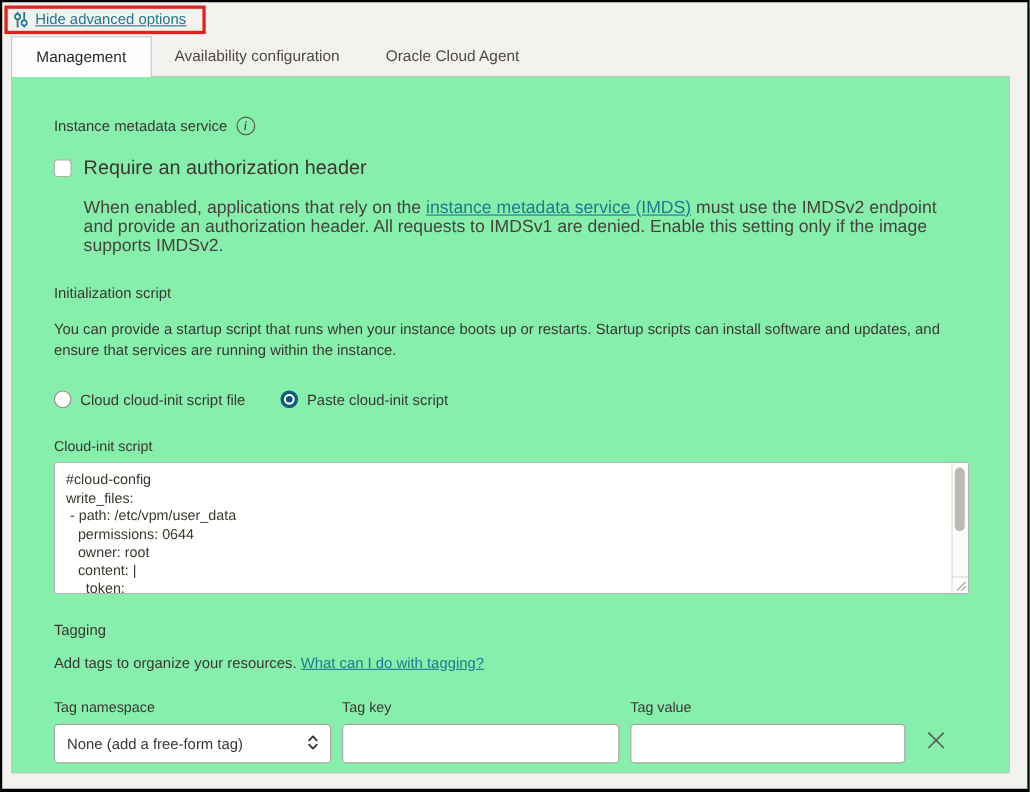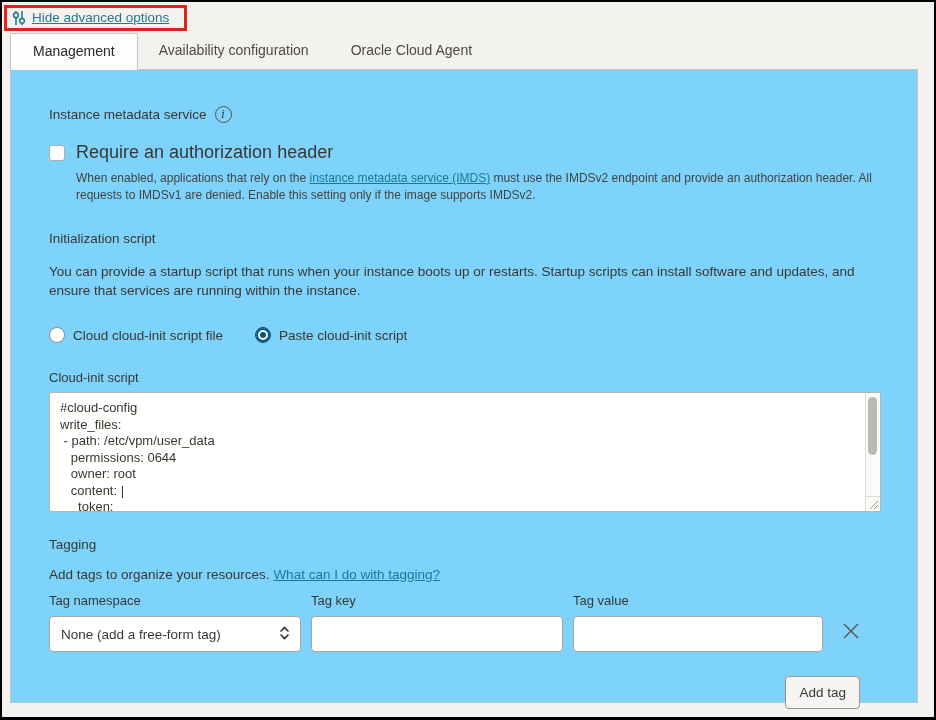--- a/index.html
+++ b/index.html
@@ -25,40 +25,40 @@
   .tabs { display:flex; margin:2px 16px 0 8px; position:relative; z-index:2; }
   .tab { font-size:14px; padding:9px 21px 4px 21px; color:#4d4944; cursor:pointer; }
   .tab.active {
     background:#fdfdfd; border:1px solid #c7c5c0; border-bottom:none;
     margin-bottom:-1px; font-weight:normal; color:#2c2925; padding:9px 22px 11px 22px;
   }
 
   
   .panel {
     position:relative; z-index:1;
-    margin:0 16px 0 8px; background:#7dd3fc; border:1px solid #c7c5c0;
+    margin:0 16px 0 8px; background:#86efac; border:1px solid #c7c5c0;
     height:634px; padding:36px 38px 0 38px;
   }
 
   .section-title { font-size:13.5px; color:#3a3732; display:flex; align-items:center; gap:8px; }
   .info-icon {
     width:17px; height:17px; border:1px solid #55524c; border-radius:50%;
     display:inline-flex; align-items:center; justify-content:center;
     font-family:"DejaVu Serif","Liberation Serif",serif; font-style:italic;
     font-size:11px; color:#3a3732; cursor:pointer;
   }
 
   .check-row { display:flex; align-items:center; gap:11px; margin-top:19px; }
   .checkbox {
     width:16px; height:16px; border:1px solid #b2afa9; border-radius:3px;
     background:#fff; flex:0 0 auto; cursor:pointer;
   }
   .check-label { font-size:18px; }
   .help-text {
-    margin:7px 0 0 27px; font-size:12px; line-height:17px; color:#46423d; max-width:818px;
+    margin:18px 0 0 27px; font-size:16px; line-height:17px; color:#46423d; max-width:818px;
   }
   .help-text a, .inline-link { color:#1f7890; text-decoration:underline; cursor:pointer; }
 
   .h-init { margin-top:27px; }
   .para { font-size:13.5px; line-height:19px; margin:16px 0 0 0; max-width:836px; }
 
   .radio-row { display:flex; align-items:center; gap:32px; margin-top:27px; }
   .radio-opt { display:flex; align-items:center; gap:8px; font-size:13.5px; cursor:pointer; }
   .radio {
     width:16px; height:16px; border-radius:50%; background:#fff;
@@ -89,21 +89,21 @@
   }
   .ta-resize {
     position:absolute; right:1px; bottom:1px; width:15px; height:15px;
     background:#fbfbfa; border-left:1px solid #dedcd8; border-top:1px solid #dedcd8;
     cursor:nwse-resize;
   }
 
   .h-tagging { margin-top:25px; }
   .tag-desc { font-size:13.5px; margin-top:15px; }
 
-  .tag-row { display:flex; margin-top:11px; }
+  .tag-row { display:flex; margin-top:25px; }
   .tag-col { display:flex; flex-direction:column; gap:8px; }
   .tag-col + .tag-col { margin-left:10px; }
   .w252 { width:252px; }
   .w250 { width:250px; }
   .select-box {
     height:36px; border:1px solid #a9a6a0; border-radius:4px; background:#fff;
     display:flex; align-items:center; justify-content:space-between;
     padding:0 10px 0 11px; font-size:13.5px; cursor:pointer;
   }
   .text-input {

